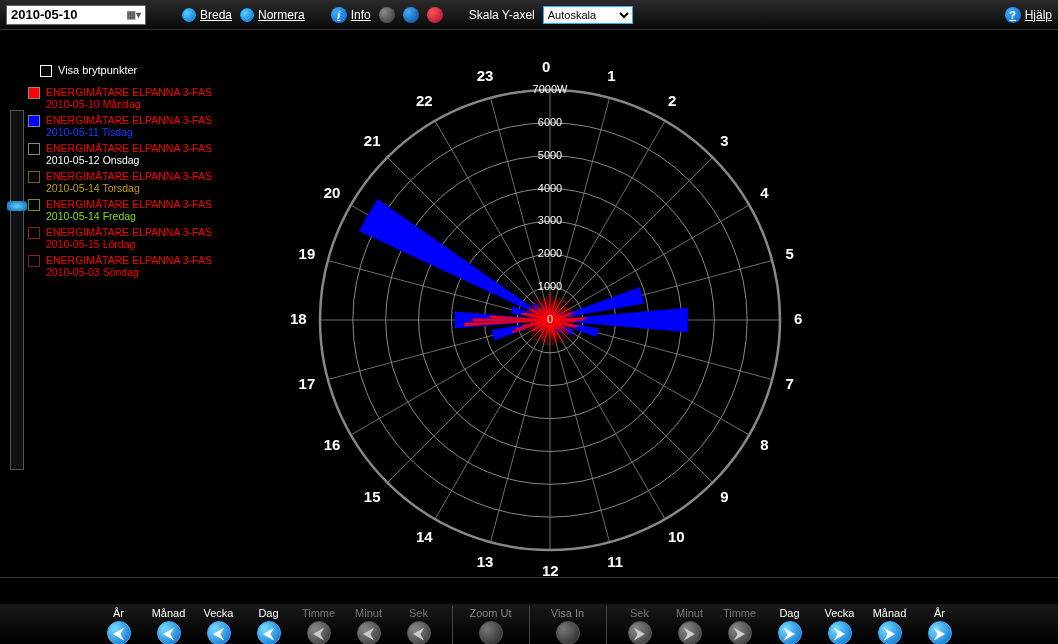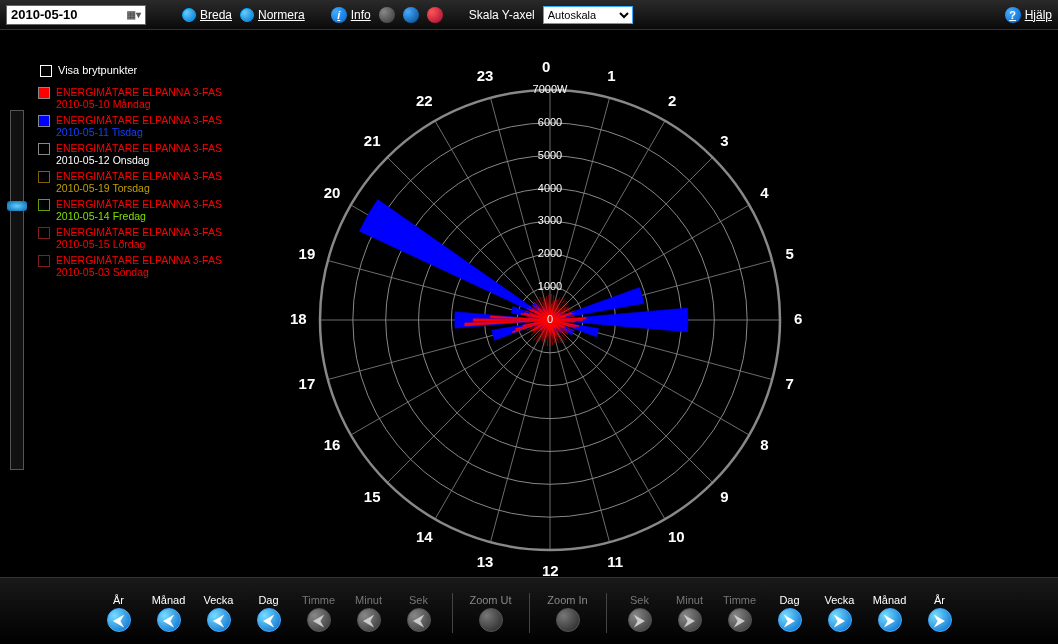--- a/index.html
+++ b/index.html
@@ -17,34 +17,34 @@
   .tb-help { background:radial-gradient(circle at 30% 30%,#4af,#0066cc); color:#fff; }
   .y-select { width:90px; height:18px; background:#fff; color:#000; font-size:11px; border:1px solid #3af; }
   .spacer { flex:1; }
 
   
   .main { position: relative; height: 548px; border-bottom:1px solid #333; }
   .vslider { position:absolute; left:10px; top:80px; width:14px; height:360px; border:1px solid #555; background:#111; }
   .vslider-handle { position:absolute; left:-4px; top:90px; width:20px; height:10px; background:radial-gradient(#6cf,#06a); border-radius:3px; }
 
   
-  .legend { position:absolute; left:38px; top:56px; font-size:10.5px; }
+  .legend { position:absolute; left:28px; top:56px; font-size:10.5px; }
   .legend-row { display:flex; align-items:flex-start; gap:6px; margin-bottom:4px; }
   .lg-box { width:12px; height:12px; border:1px solid #888; margin-top:1px; }
   .lg-text { line-height:12px; }
   .brytp { position:absolute; left:40px; top:34px; font-size:11px; display:flex; gap:6px; }
   .brytp .lg-box { background:transparent; border:1px solid #fff; }
 
   
   .polar-wrap { position:absolute; left:270px; top:0; width:560px; height:560px; }
   .hour-lbl { position:absolute; font-size:15px; font-weight:bold; color:#fff; }
   .radial-lbl { position:absolute; font-size:11px; color:#fff; text-align:center; transform:translateX(-50%); }
 
   
-  .bottombar { position:absolute; left:0; right:0; bottom:0; height:66px; background:linear-gradient(#191919,#000); display:flex; align-items:center; justify-content:center; gap:6px; padding-top:4px; }
+  .bottombar { position:absolute; left:0; right:0; bottom:0; height:40px; background:linear-gradient(#191919,#000); display:flex; align-items:center; justify-content:center; gap:6px; padding-top:4px; }
   .nav-group { display:flex; gap:4px; }
   .nav-btn { display:flex; flex-direction:column; align-items:center; width:46px; cursor:pointer; }
   .nav-btn .lbl { font-size:11px; color:#fff; margin-bottom:2px; }
   .nav-btn.disabled .lbl { color:#777; }
   .arrow-circ { width:24px; height:24px; border-radius:50%; display:flex; align-items:center; justify-content:center; font-size:14px; font-weight:bold; }
   .arrow-blue { background:radial-gradient(circle at 30% 30%,#7df,#0066cc); color:#fff; border:1px solid #4af; }
   .arrow-gray { background:radial-gradient(circle at 30% 30%,#888,#333); color:#ccc; border:1px solid #555; }
   .zoom-btn { display:flex; flex-direction:column; align-items:center; width:56px; }
   .zoom-btn .lbl { font-size:11px; color:#888; margin-bottom:2px; }
   .mag { width:24px; height:24px; border-radius:50%; background:radial-gradient(circle at 30% 30%,#777,#222); position:relative; border:1px solid #555;}
@@ -117,21 +117,21 @@
         <span class="lg-box" style="background: transparent;"></span>
         <div class="lg-text">
           <div style="color: rgb(255, 0, 0);">ENERGIMÄTARE ELPANNA 3-FAS</div>
           <div style="color: rgb(255, 255, 255);">2010-05-12 Onsdag</div>
         </div>
       </div>
       <div class="legend-row">
         <span class="lg-box" style="background: transparent; border-color: rgb(128, 96, 0);"></span>
         <div class="lg-text">
           <div style="color: rgb(255, 0, 0);">ENERGIMÄTARE ELPANNA 3-FAS</div>
-          <div style="color: rgb(192, 160, 0);">2010-05-19 Torsdag</div>
+          <div style="color: rgb(192, 160, 0);">2010-05-14 Torsdag</div>
         </div>
       </div>
       <div class="legend-row">
         <span class="lg-box" style="background: transparent; border-color: rgb(96, 160, 0);"></span>
         <div class="lg-text">
           <div style="color: rgb(255, 0, 0);">ENERGIMÄTARE ELPANNA 3-FAS</div>
           <div style="color: rgb(128, 224, 0);">2010-05-14 Fredag</div>
         </div>
       </div>
       <div class="legend-row">
@@ -434,21 +434,21 @@
         <span class="arrow-circ arrow-gray">⮜</span>
       </div>
     </div>
   <div class="vdiv"></div>
   <div class="zoom-btn">
     <span class="lbl">Zoom Ut</span>
     <span class="mag"></span>
   </div>
   <div class="vdiv"></div>
   <div class="zoom-btn">
-    <span class="lbl">Zoom In</span>
+    <span class="lbl">Visa In</span>
     <span class="mag"></span>
   </div>
   <div class="vdiv"></div>
   <div class="nav-group" id="nav-right">
       <div class="nav-btn disabled">
         <span class="lbl">Sek</span>
         <span class="arrow-circ arrow-gray">⮞</span>
       </div>
       <div class="nav-btn disabled">
         <span class="lbl">Minut</span>

